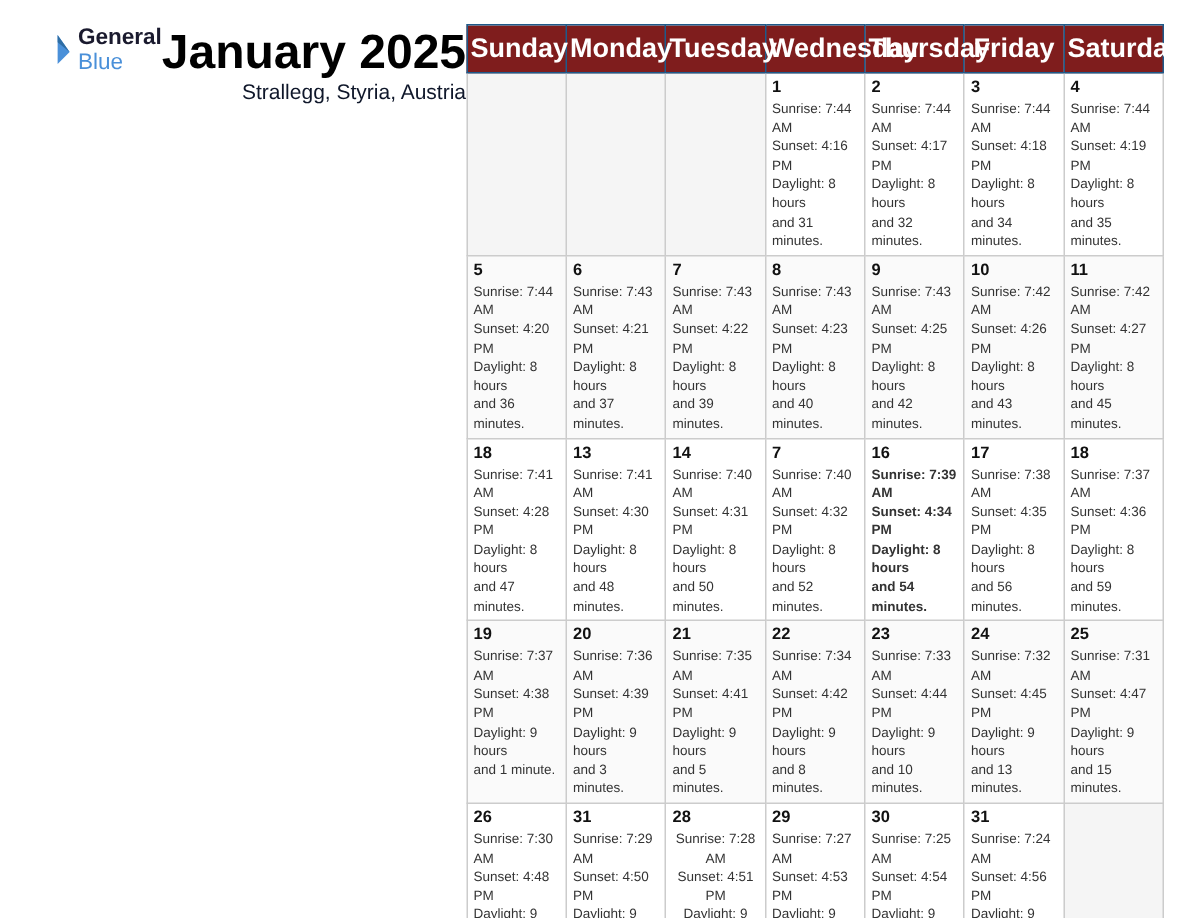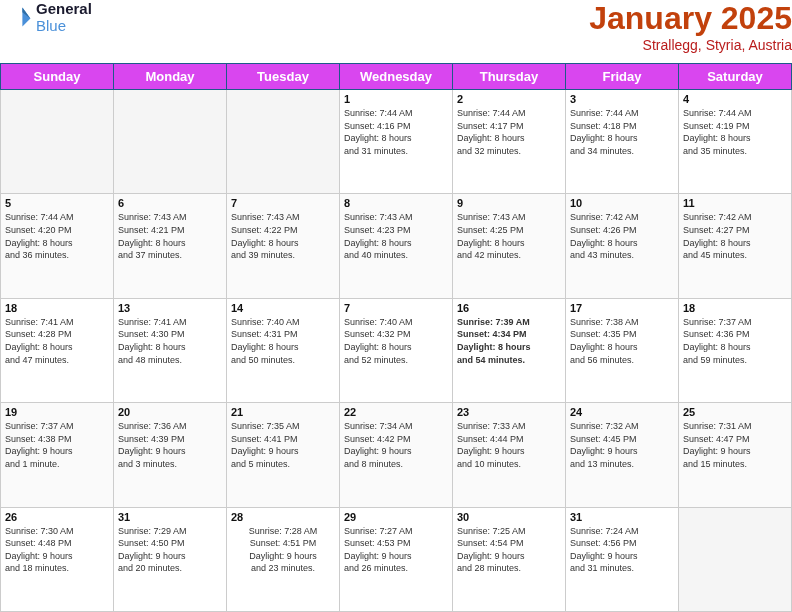--- a/index.html
+++ b/index.html
@@ -6,22 +6,23 @@
     body {
       width: 792px;
       height: 612px;
       font-family: Arial, sans-serif;
       background: #fff;
       overflow: hidden;
     }
     .page {
       width: 792px;
       height: 612px;
+      padding: 16px;
       display: flex;
-      flex-direction: column;
+      flex-direction: row;
     }
     .header {
       display: flex;
       justify-content: space-between;
       align-items: flex-start;
       margin-bottom: 10px;
     }
     .logo {
       display: flex;
       align-items: center;
@@ -30,39 +31,39 @@
     .logo-icon {
       width: 32px;
       height: 32px;
     }
     .title-block {
       text-align: right;
     }
     .month-title {
       font-size: 32px;
       font-weight: bold;
-      color: #c2410c;
+      color: #000000;
     }
     .location {
       font-size: 14px;
-      color: #b91c1c;
+      color: #0f172a;
     }
     .calendar {
       flex: 1;
       border: 1px solid #ccc;
       border-collapse: collapse;
       width: 100%;
       table-layout: fixed;
     }
     .calendar th {
-      background-color: #d946ef;
+      background-color: #7f1d1d;
       color: #fff;
       text-align: center;
       padding: 5px 2px;
-      font-size: 13px;
+      font-size: 18px;
       border: 1px solid #1e5a8a;
     }
     .calendar td {
       border: 1px solid #ccc;
       vertical-align: top;
       padding: 3px 4px;
       font-size: 9.5px;
       color: #333;
       background: #fff;
       height: 82px;

